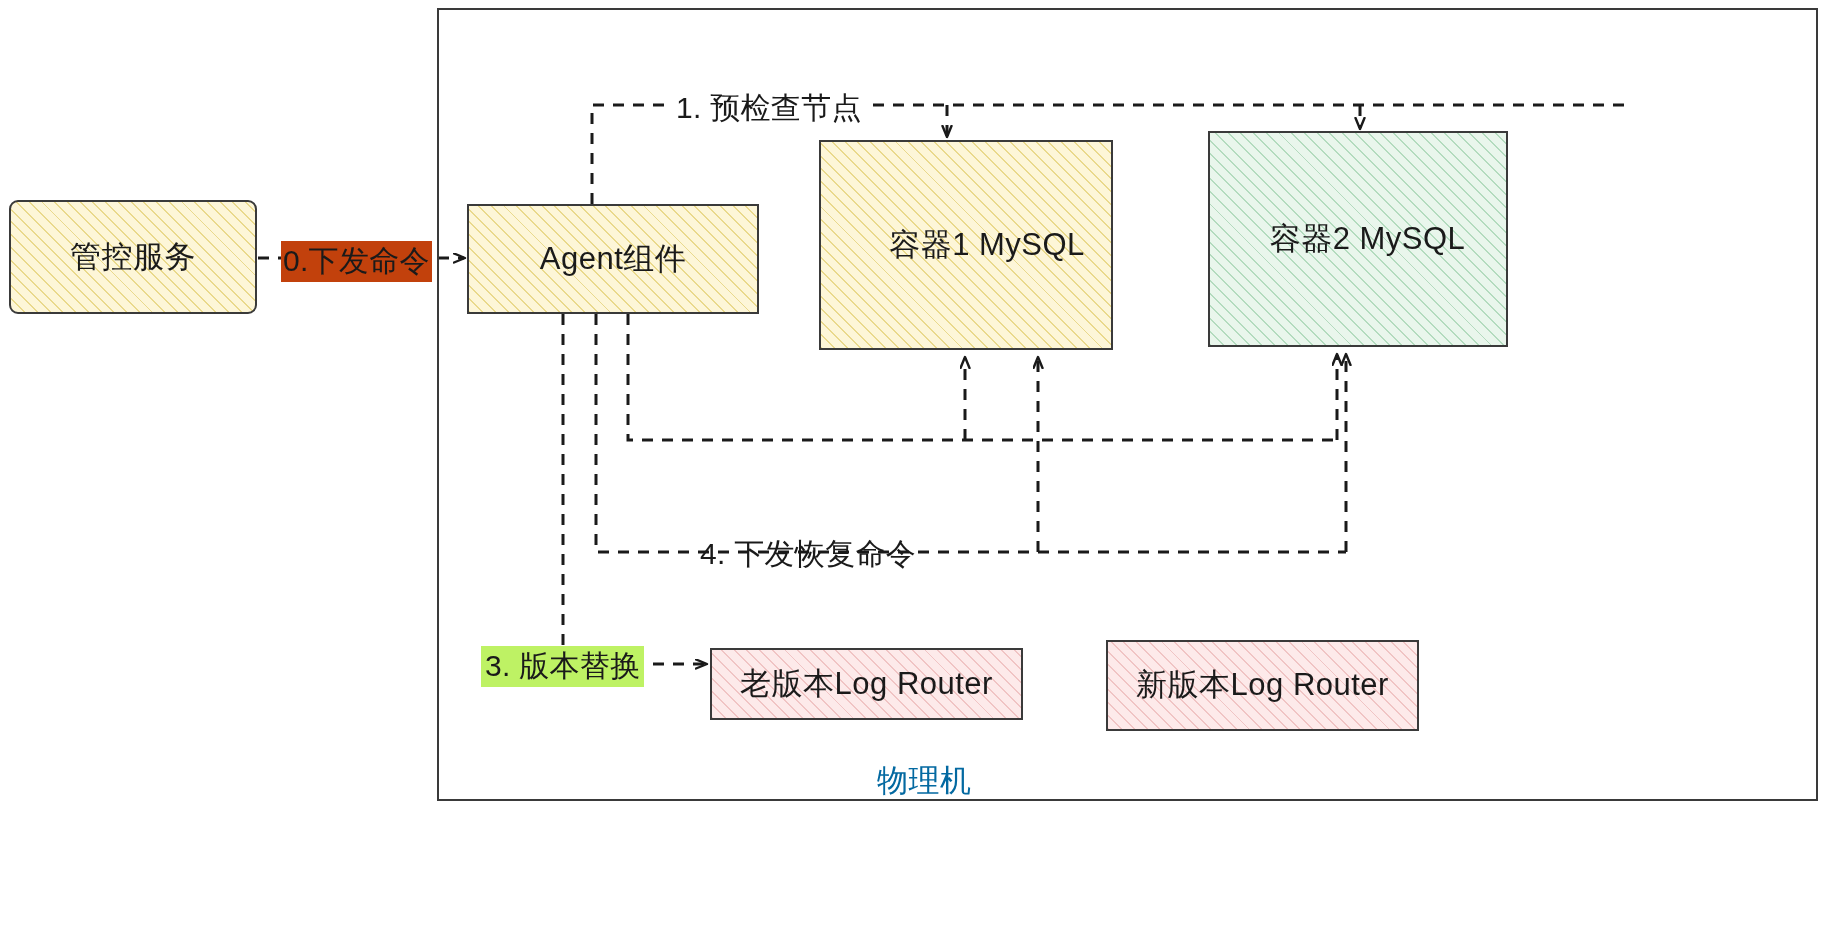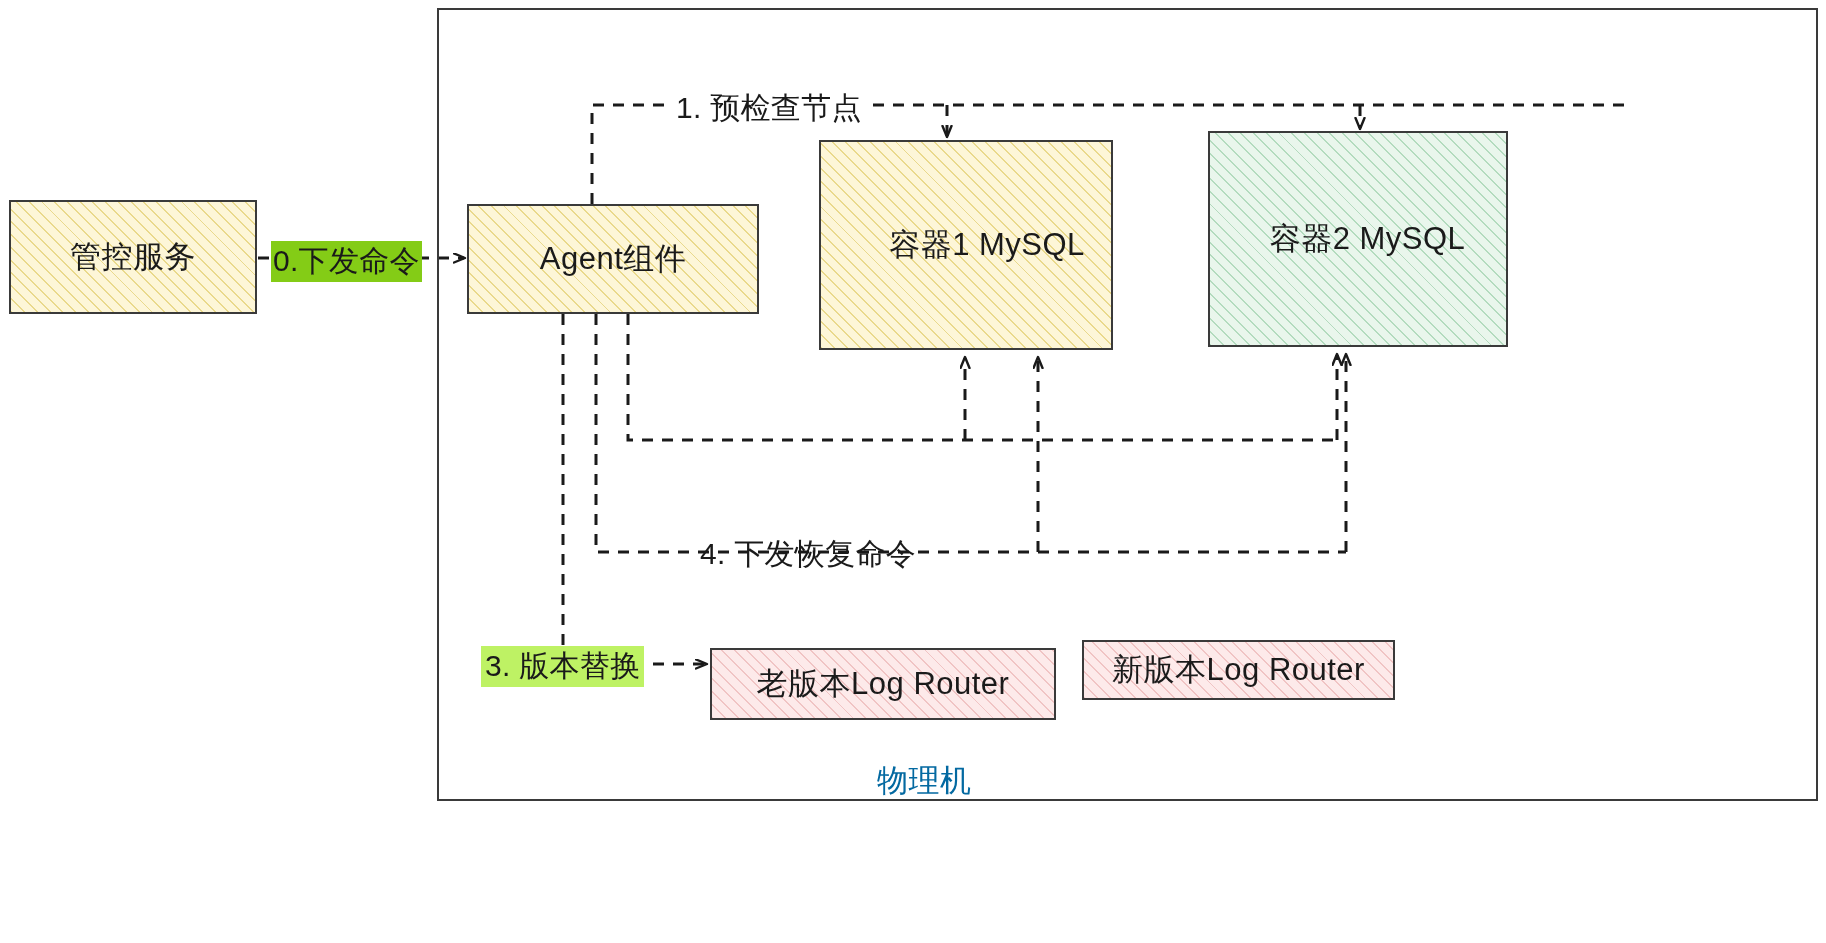--- a/index.html
+++ b/index.html
@@ -116,45 +116,45 @@
       <path d="M596,314 L596,552 L1346,552"></path>
       <path d="M1038,552 L1038,358" marker-end="url(#ah)"></path>
       <path d="M1346,552 L1346,355" marker-end="url(#ah)"></path>
 
       <path d="M563,314 L563,664 L706,664" marker-end="url(#ah)"></path>
     </g>
   </svg>
 
   <div style="position:absolute;left:437px;top:8px;width:1381px;height:793px;border:2px solid #3a3a3a;box-sizing:border-box;"></div>
 
-  <div class="node hatch-yellow" style="left:9px;top:200px;width:248px;height:114px;">
+  <div class="node hatch-yellow" style="left:9px;top:200px;width:248px;height:114px;border-radius:9px;">
     <span class="node-label">管控服务</span>
   </div>
 
   <div class="node hatch-yellow" style="left:467px;top:204px;width:292px;height:110px;">
     <span class="node-label">Agent组件</span>
   </div>
 
   <div class="node hatch-yellow" style="left:819px;top:140px;width:294px;height:210px;padding-left:42px;">
     <span class="node-label">容器1 MySQL</span>
   </div>
 
   <div class="node hatch-green" style="left:1208px;top:131px;width:300px;height:216px;padding-left:19px;">
     <span class="node-label">容器2 MySQL</span>
   </div>
 
-  <div class="node hatch-pink" style="left:710px;top:648px;width:346px;height:72px;">
+  <div class="node hatch-pink" style="left:710px;top:648px;width:313px;height:72px;">
     <span class="node-label">老版本Log Router</span>
   </div>
 
-  <div class="node hatch-pink" style="left:1082px;top:640px;width:313px;height:60px;">
+  <div class="node hatch-pink" style="left:1106px;top:640px;width:313px;height:91px;">
     <span class="node-label">新版本Log Router</span>
   </div>
 
-  <div class="edge-label" style="left:271px;top:241px;background:#84cc16;padding:0 2px;">0.下发命令</div>
+  <div class="edge-label" style="left:281px;top:241px;background:#c2410c;padding:0 2px;">0.下发命令</div>
 
   <div class="edge-label" style="left:672px;top:88px;background:#ffffff;padding:0 4px;text-align:center;">1. 预检查节点</div>
 
 
   <div class="edge-label" style="left:481px;top:646px;background:#bef264;padding:0 4px;">3. 版本替换</div>
 
   <div class="edge-label" style="left:700px;top:534px;">4. 下发恢复命令</div>
 
   <div class="host-label" style="left:877px;top:760px;">物理机</div>
 

